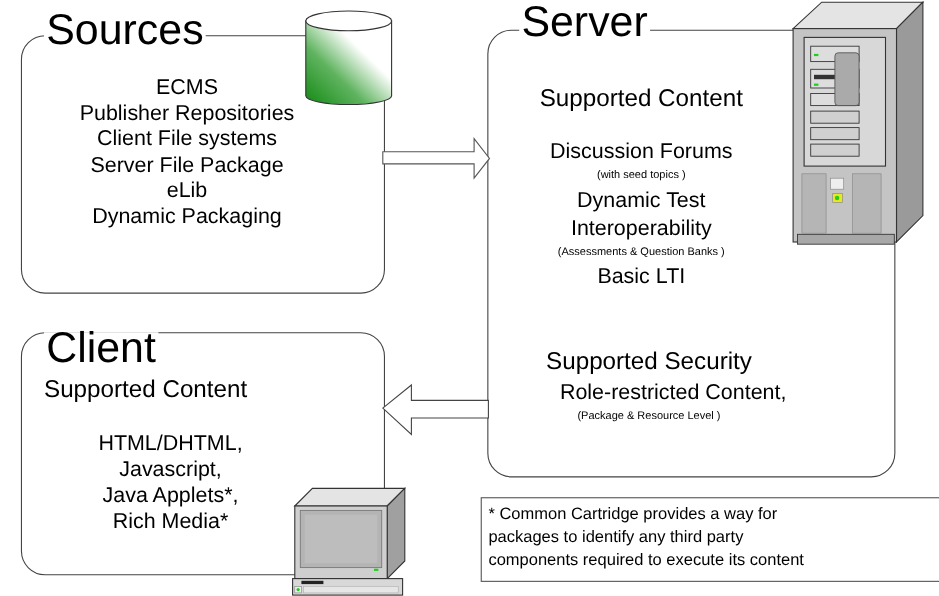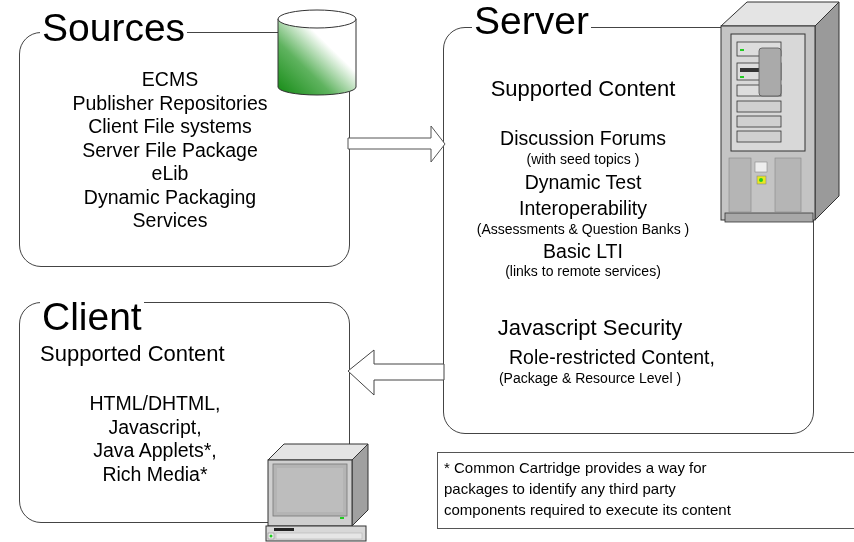--- a/index.html
+++ b/index.html
@@ -1,38 +1,37 @@
 <!DOCTYPE html>
 <html><head>
 <meta charset="utf-8">
 <style>
   html, body { margin:0; padding:0; background:#ffffff; }
   body { width:854px; height:542px; position:relative; overflow:hidden; font-family:"Liberation Sans", sans-serif; color:#000; }
   .box { position:absolute; border:1.3px solid #444; border-radius:22px; background:transparent; }
   .title { position:absolute; font-size:39px; line-height:29px; background:#fff; padding:0 2px; color:#000; }
   .center { position:absolute; text-align:center; }
   .big { font-size:19.5px; line-height:23.5px; }
-  .small { font-size:14px; line-height:17px; }
+  .small { font-size:10px; line-height:17px; }
   .heading { font-size:22px; line-height:26px; text-underline-offset:3px; }
   .note { position:absolute; border:1.3px solid #555; background:#fff; font-size:15px; line-height:21px; padding:4px 6px; box-sizing:border-box; }
   svg { position:absolute; overflow:visible; }
 </style>
 </head>
 <body>
 
 <div class="box" style="left:19px; top:32px; width:329px; height:233px;"></div>
 <div class="title" style="left:40px; top:13px;">Sources</div>
 <div class="center big" style="left:40px; top:68px; width:260px;">
   <div>ECMS</div>
   <div>Publisher Repositories</div>
   <div>Client File systems</div>
   <div>Server File Package</div>
   <div>eLib</div>
   <div>Dynamic Packaging</div>
-  <div>Services</div>
 </div>
 
 <svg style="left:276px; top:8px;" width="80" height="90">
   <defs>
     <linearGradient id="cylg" x1="0" y1="1" x2="1" y2="0">
       <stop offset="0" stop-color="#138a13"></stop>
       <stop offset="0.35" stop-color="#5fb35f"></stop>
       <stop offset="0.65" stop-color="#ffffff"></stop>
       <stop offset="1" stop-color="#ffffff"></stop>
     </linearGradient>
@@ -44,23 +43,22 @@
 <div class="box" style="left:443px; top:27px; width:369px; height:405px;"></div>
 <div class="title" style="left:472px; top:6px;">Server</div>
 <div class="center heading" style="left:445px; top:76px; width:276px;">Supported Content</div>
 <div class="center" style="left:445px; top:127px; width:276px;">
   <div class="big">Discussion Forums</div>
   <div class="small" style="margin-bottom:3px;">(with seed topics )</div>
   <div class="big">Dynamic Test</div>
   <div class="big" style="margin-top:3px;">Interoperability</div>
   <div class="small" style="margin-bottom:2px;">(Assessments  &amp; Question Banks )</div>
   <div class="big">Basic LTI</div>
-  <div class="small">(links to remote services)</div>
 </div>
-<div class="center heading" style="left:445px; top:315px; width:290px;">Javascript Security</div>
+<div class="center heading" style="left:445px; top:315px; width:290px;">Supported Security</div>
 <div class="center" style="left:445px; top:345px; width:290px;">
   <div class="big" style="line-height:25px;margin-left:44px;">Role-restricted Content,</div>
   <div class="small">(Package &amp; Resource Level )</div>
 </div>
 
 <svg style="left:719px; top:0px;" width="125" height="225">
   <polygon points="2,26 28,2 120,2 96,26" fill="#e4e4e4" stroke="#333" stroke-width="1"></polygon>
   <polygon points="96,26 120,2 120,196 96,220" fill="#9a9a9a" stroke="#333" stroke-width="1"></polygon>
   <rect x="2" y="26" width="94" height="194" fill="#c4c4c4" stroke="#333" stroke-width="1"></rect>
   <rect x="6" y="213" width="88" height="9" fill="#a8a8a8" stroke="#333" stroke-width="0.8"></rect>

